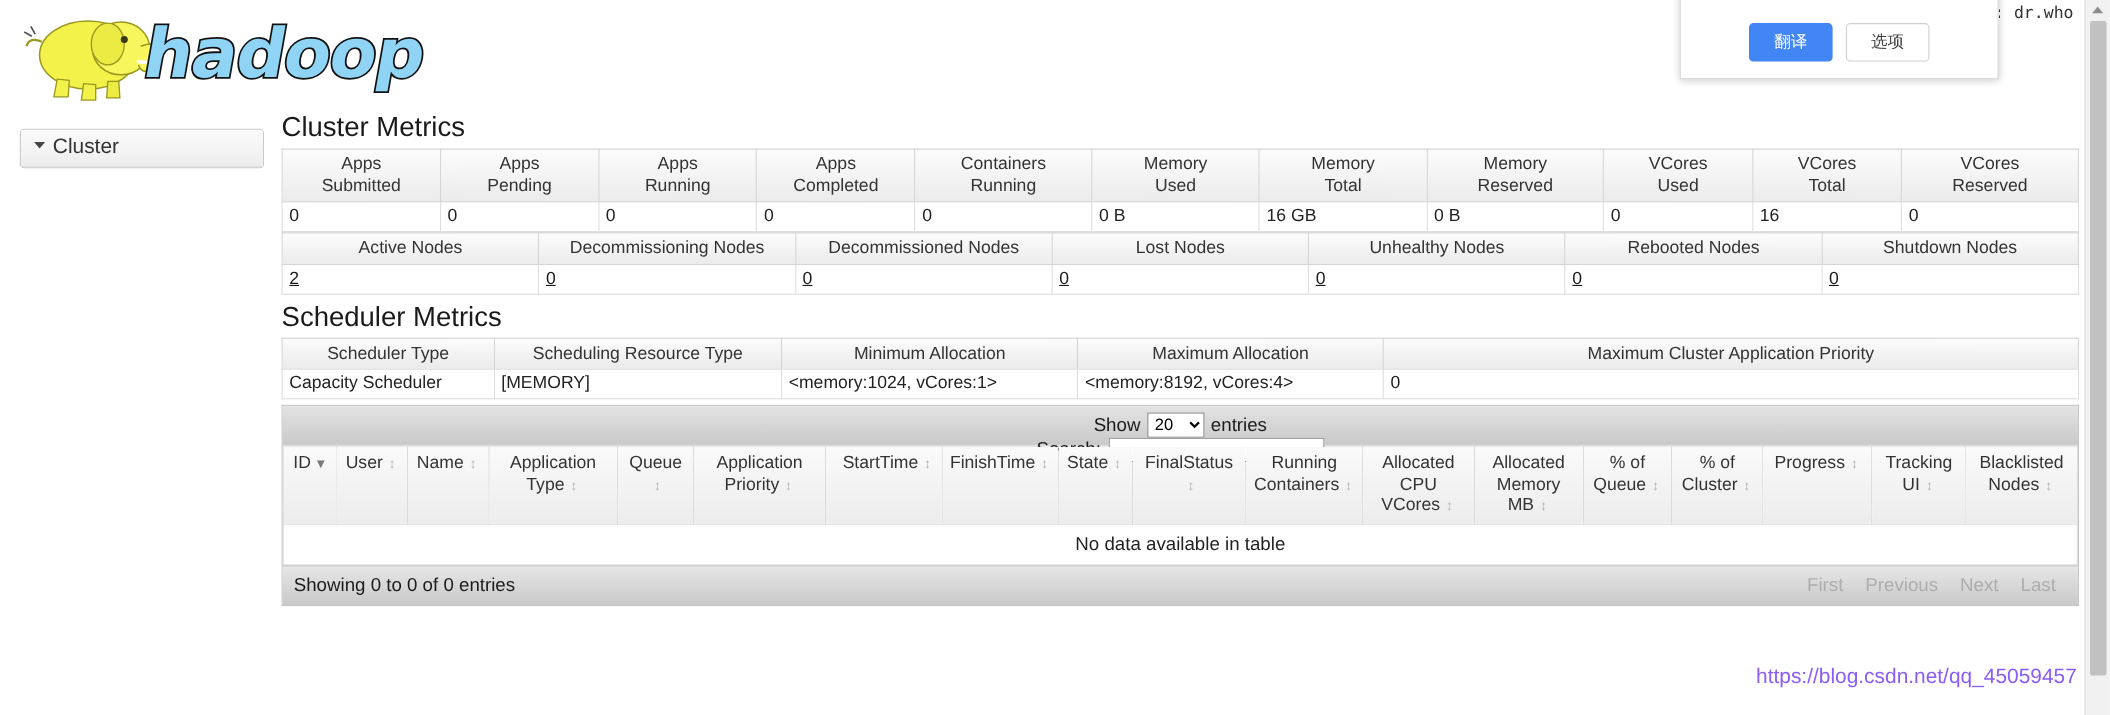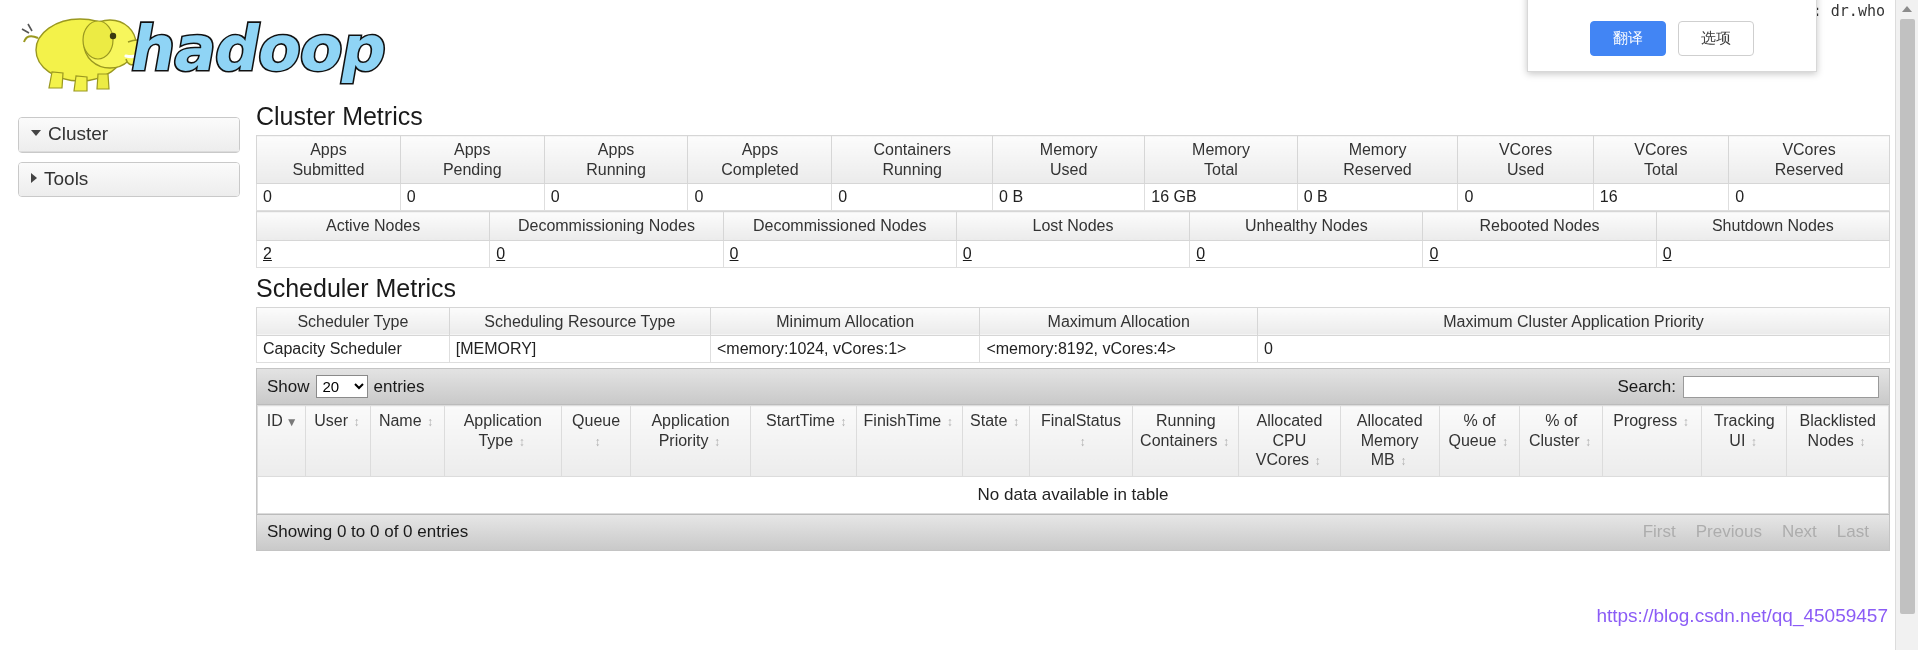--- a/index.html
+++ b/index.html
@@ -121,21 +121,21 @@
     color: #1a1a1a; text-decoration: underline; cursor: pointer;
   }
 
   
   .dt-wrap { margin-top: 5px; border: 1px solid #c4c4c4; width: 1634px; background:#fff; }
   .dt-top {
     background: linear-gradient(#e3e3e3, #c9c9c9);
     border-bottom: 1px solid #bbb;
     padding: 6px 10px; height: 36px;
     display: flex; align-items: center; justify-content: space-between;
-    font-size: 17px; color: #1a1a1a;
+    font-size: 17px; color: #1a1a1a; flex-direction: column;
   }
   .dt-length { display: flex; align-items: center; gap: 6px; }
   .dt-length select {
     font-size: 15px; padding: 1px 2px; border: 1px solid #8a8a8a; background: #fff;
     font-family: "Liberation Sans", sans-serif;
   }
   .dt-filter { display: flex; align-items: center; gap: 7px; }
   .dt-filter input {
     width: 196px; height: 22px; border: 1px solid #9a9a9a; background: #fff;
     font-size: 14px; padding: 1px 4px;
@@ -240,25 +240,20 @@
 
 <div class="translate-popup">
   <button class="btn-translate">翻译</button>
   <button class="btn-options">选项</button>
 </div>
 
 <div class="sidebar">
   <div class="panel">
     <div class="panel-head">
       <span class="caret-down"></span><span>Cluster</span>
-    </div>
-  </div>
-  <div class="panel">
-    <div class="panel-head collapsed">
-      <span class="caret-right"></span><span>Tools</span>
     </div>
   </div>
 </div>
 
 <div class="content">
 
   <div class="section-title">Cluster Metrics</div>
   <table class="metrics">
     <thead>
         <tr id="cm-head">

